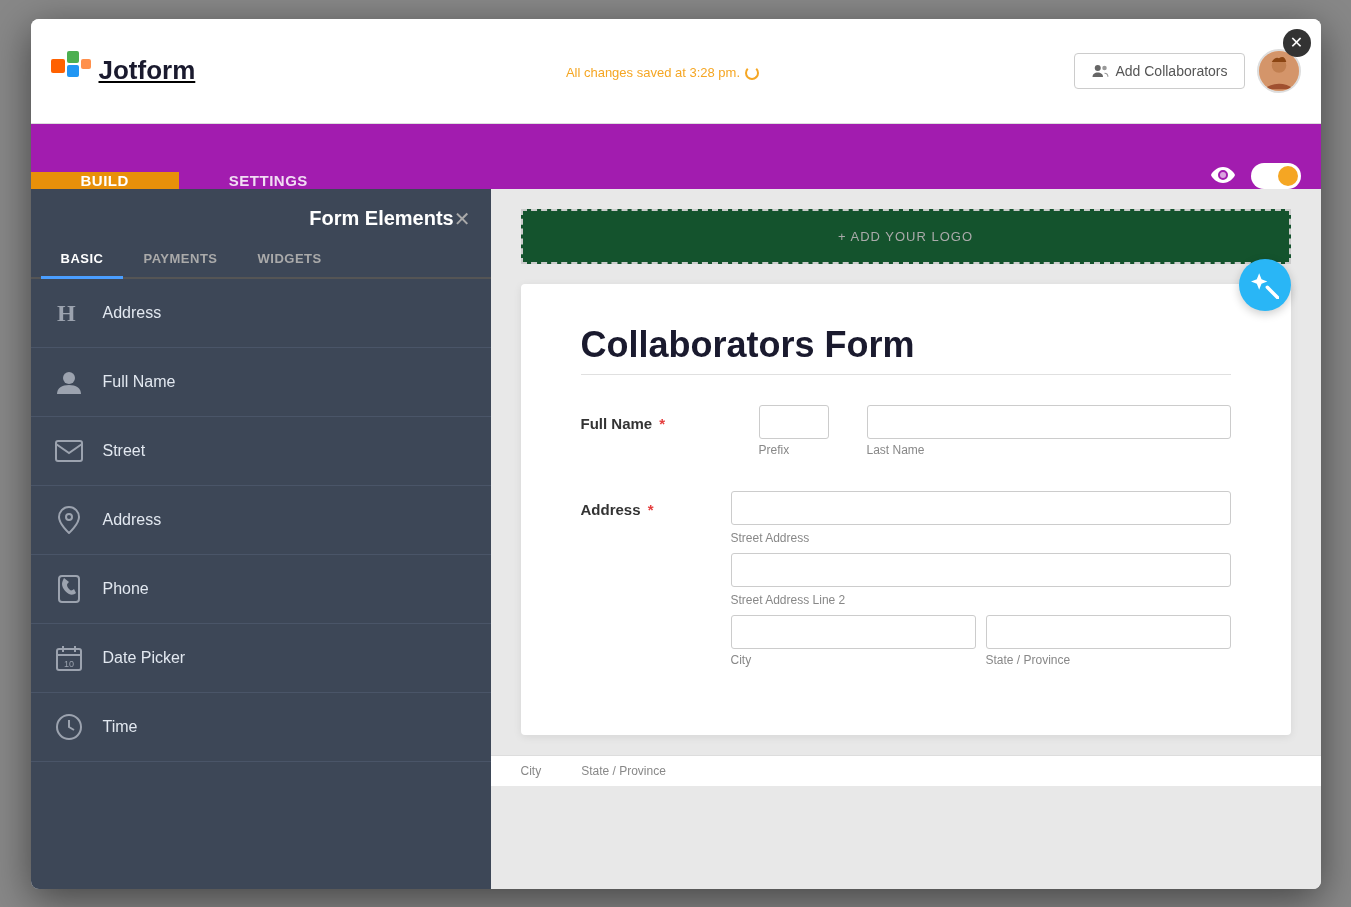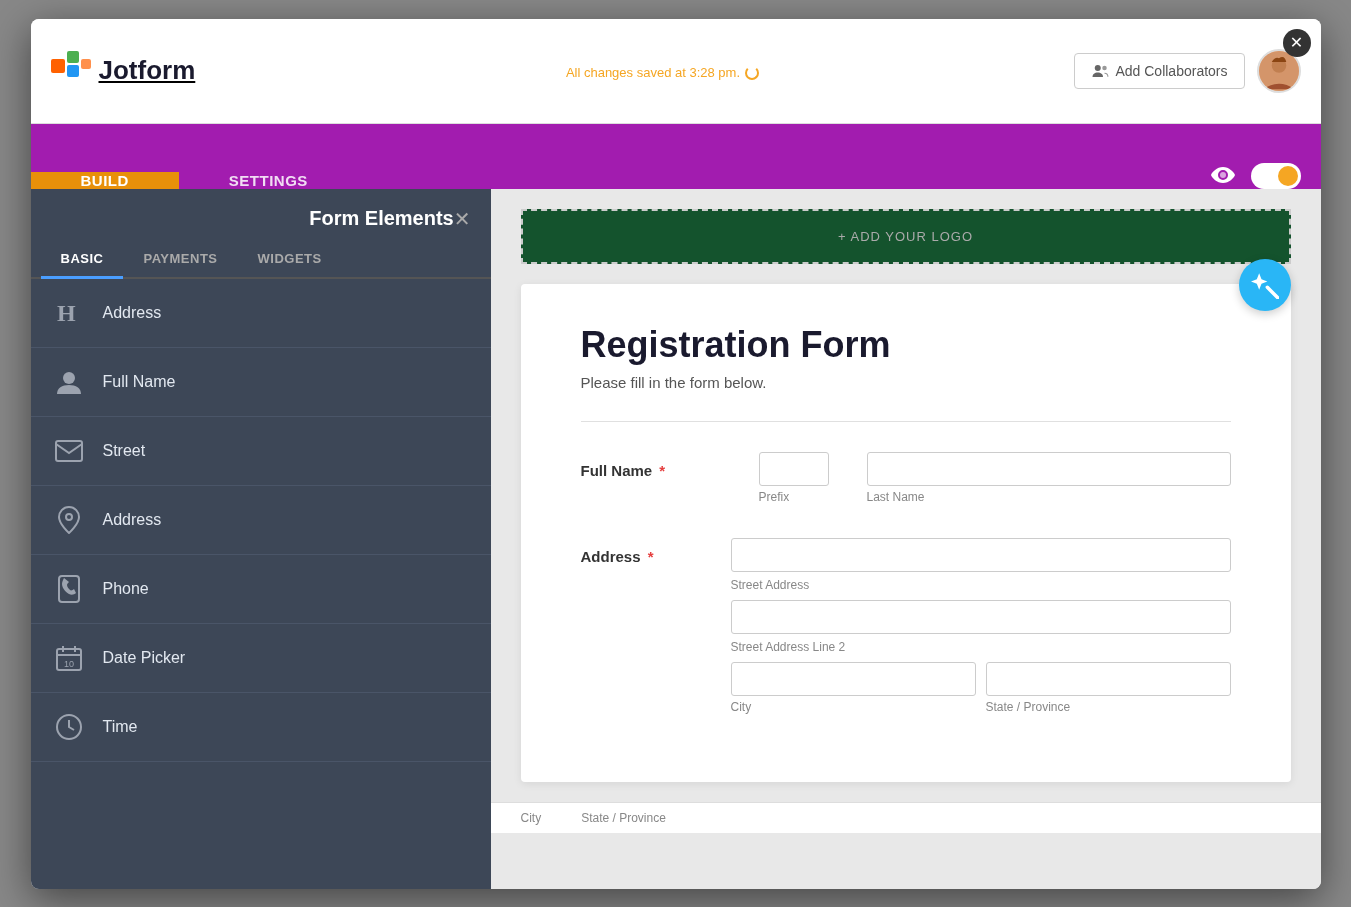--- a/index.html
+++ b/index.html
@@ -558,22 +558,21 @@
       </div>
 
       <div class="magic-btn">
         <svg viewBox="0 0 24 24">
           <path d="M7 2 L9 7 L14 9 L9 11 L7 16 L5 11 L0 9 L5 7 Z" fill="white"></path>
           <path d="M14 14 L24 24" stroke="white" stroke-width="3" stroke-linecap="round"></path>
         </svg>
       </div>
 
       <div class="form-card">
-        <div class="form-heading">Registration Form</div>
-        <div class="form-subheading">Please fill in the form below.</div>
+        <div class="form-heading">Collaborators Form</div>
         <hr class="form-divider">
 
         <div class="form-row">
           <div class="form-label">
             <span>Full Name</span>
             <span class="required-star">*</span>
           </div>
           <div class="fields-group">
             <div class="name-fields">
               <div class="name-field-wrap prefix">

